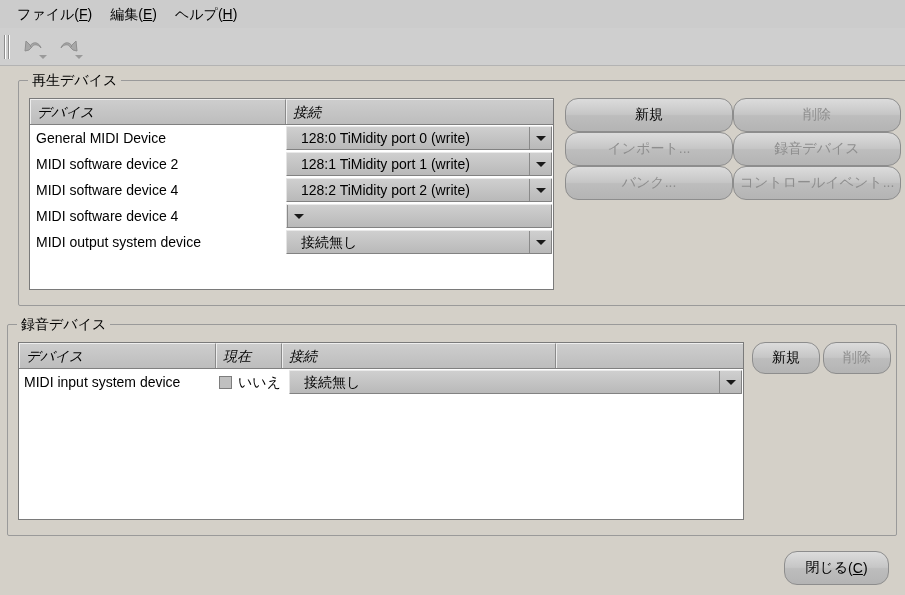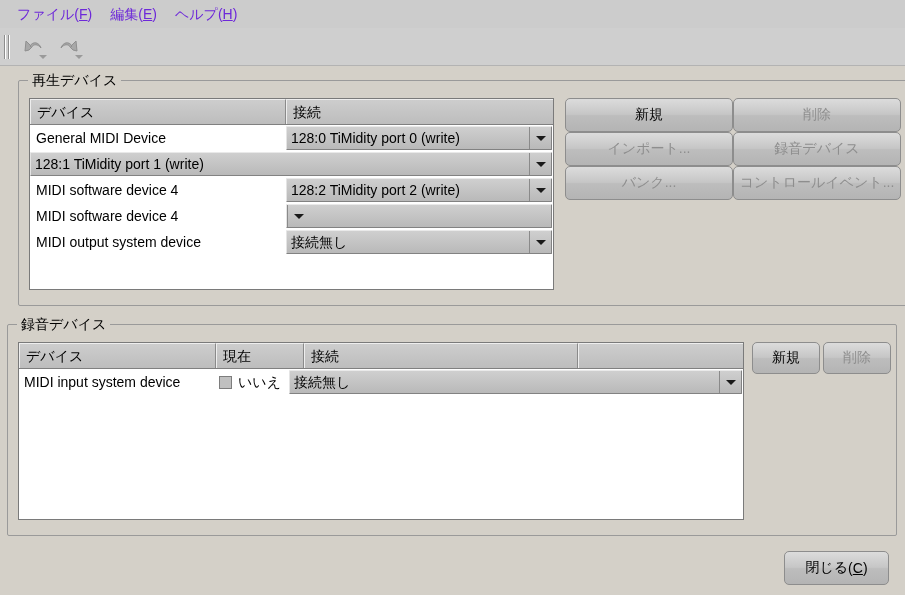--- a/index.html
+++ b/index.html
@@ -26,21 +26,21 @@
     background: #cccccc;
     display: flex;
     align-items: center;
     padding-left: 8px;
     box-sizing: border-box;
   }
   .menu-item {
     padding: 3px 9px;
     font-size: 14px;
     line-height: 18px;
-    color: #6d28d9;
+    color: #000000;
     white-space: nowrap;
     cursor: default;
   }
   .menu-item u { text-decoration: underline; }
 
   
   .toolbar {
     position: absolute;
     left: 0; top: 28px;
     width: 905px; height: 38px;
@@ -120,20 +120,21 @@
   }
   #playback-list { left: 10px; top: 17px; width: 525px; height: 192px; }
   #record-list   { left: 10px; top: 17px; width: 726px; height: 178px; }
 
   .lv-header {
     display: flex;
     height: 26px;
     background: #14532d;
     border-bottom: 1px solid #808080;
     box-sizing: border-box;
+    font-style: italic;
   }
   .lv-th {
     box-sizing: border-box;
     border-right: 1px solid #8a8a8a;
     border-top: 1px solid #eeeeee;
     border-left: 1px solid #eeeeee;
     background: linear-gradient(to bottom, #cdcdcd 0%, #bdbdbd 100%);
     padding: 3px 6px;
     font-size: 14px;
     line-height: 19px;
@@ -170,21 +171,21 @@
     border: 1px solid #828282;
     border-top-color: #e9e9e9;
     border-left-color: #e4e4e4;
     display: flex;
     align-items: center;
     position: relative;
     border-radius: 1px;
   }
   .combo .combo-text {
     flex: 1;
-    padding: 0 4px;
+    padding: 0 14px;
     font-size: 14px;
     line-height: 22px;
     color: #000;
     white-space: nowrap;
     overflow: hidden;
   }
   .combo .combo-btn {
     width: 22px;
     height: 100%;
     border-left: 1px solid #8a8a8a;
@@ -199,21 +200,21 @@
     border-left: 5px solid transparent;
     border-right: 5px solid transparent;
     border-top: 5px solid #1a1a1a;
   }
 
   
   .btn {
     box-sizing: border-box;
     background: linear-gradient(to bottom, #dcdcdc 0%, #c6c6c6 48%, #bdbdbd 52%, #b4b4b4 100%);
     border: 1px solid #8d8d8d;
-    border-radius: 5px;
+    border-radius: 13px;
     font-size: 14px;
     color: #000000;
     display: flex;
     align-items: center;
     justify-content: center;
     white-space: nowrap;
     cursor: default;
     text-align: center;
   }
   .btn.disabled { color: #8e8e8e; }
@@ -305,20 +306,21 @@
           <div class="combo" style="width:100%">
             <span class="combo-text">128:0 TiMidity port 0 (write)</span>
             <span class="combo-btn">
                 <i></i>
               </span>
           </div>
         </div>
       </div>
 
       <div class="lv-row">
+        <div class="lv-cell name" style="width:256px">MIDI software device 2</div>
         <div class="lv-cell" style="flex:1;padding:0 1px 0 0">
           <div class="combo" style="width:100%">
             <span class="combo-text">128:1 TiMidity port 1 (write)</span>
             <span class="combo-btn">
                 <i></i>
               </span>
           </div>
         </div>
       </div>
 
@@ -369,21 +371,21 @@
     <div class="btn disabled">コントロールイベント...</div>
   </div>
 </div>
 
 <div class="groupbox" id="record-group">
   <div class="gb-title">録音デバイス</div>
 
   <div class="listview" id="record-list">
     <div class="lv-header">
       <div class="lv-th" style="width:197px">デバイス</div>
-      <div class="lv-th" style="width:88px">現在</div>
+      <div class="lv-th" style="width:66px">現在</div>
       <div class="lv-th" style="width:274px">接続</div>
       <div class="lv-th last" style="flex:1"></div>
     </div>
     <div class="lv-body">
       <div class="lv-row">
         <div class="lv-cell name" style="width:197px;padding-left:5px">MIDI input system device</div>
         <div class="lv-cell" style="width:73px;padding-left:3px">
           <span class="checkbox"></span>
           <span>いいえ</span>
         </div>

